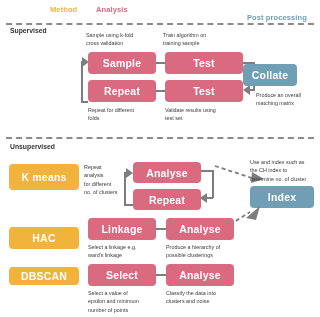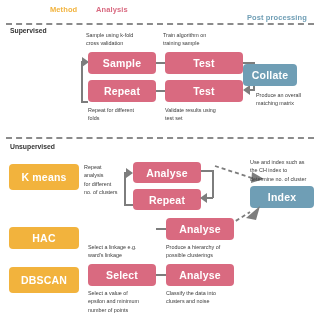--- a/index.html
+++ b/index.html
@@ -178,29 +178,30 @@
 
   <div class="dashed-arrow" style="left:216px; top:200px;">
     <svg width="46" height="34" viewBox="0 0 46 34">
       <line x1="2" y1="32" x2="34" y2="12" stroke="#7d7d7d" stroke-width="1.8" stroke-dasharray="4,3"></line>
       <polygon points="30,18 44,6 40,20" fill="#7d7d7d"></polygon>
     </svg>
   </div>
 
   <div class="box method" style="left:9px; top:227px; width:70px; height:22px;">HAC</div>
 
+  <div class="box analysis" style="left:88px; top:218px; width:68px; height:22px;">Linkage</div>
   <div class="conn conn-h" style="left:156px; top:228px; width:11px;"></div>
   <div class="box analysis" style="left:166px; top:218px; width:68px; height:22px;">Analyse</div>
 
   <div class="caption" style="left:88px; top:243px; width:72px;">Select a linkage e.g.
 ward's linkage</div>
   <div class="caption" style="left:166px; top:243px; width:78px;">Produce a hierarchy of
 possible clusterings</div>
 
-  <div class="box method" style="left:9px; top:267px; width:70px; height:26px;">DBSCAN</div>
+  <div class="box method" style="left:9px; top:267px; width:70px; height:18px;">DBSCAN</div>
 
   <div class="box analysis" style="left:88px; top:264px; width:68px; height:22px;">Select</div>
   <div class="conn conn-h" style="left:156px; top:274px; width:11px;"></div>
   <div class="box analysis" style="left:166px; top:264px; width:68px; height:22px;">Analyse</div>
 
   <div class="caption" style="left:88px; top:289px; width:72px;">Select a value of
 epsilon and minimum
 number of points</div>
   <div class="caption" style="left:166px; top:289px; width:78px;">Classify the data into
 clusters and noise</div>

